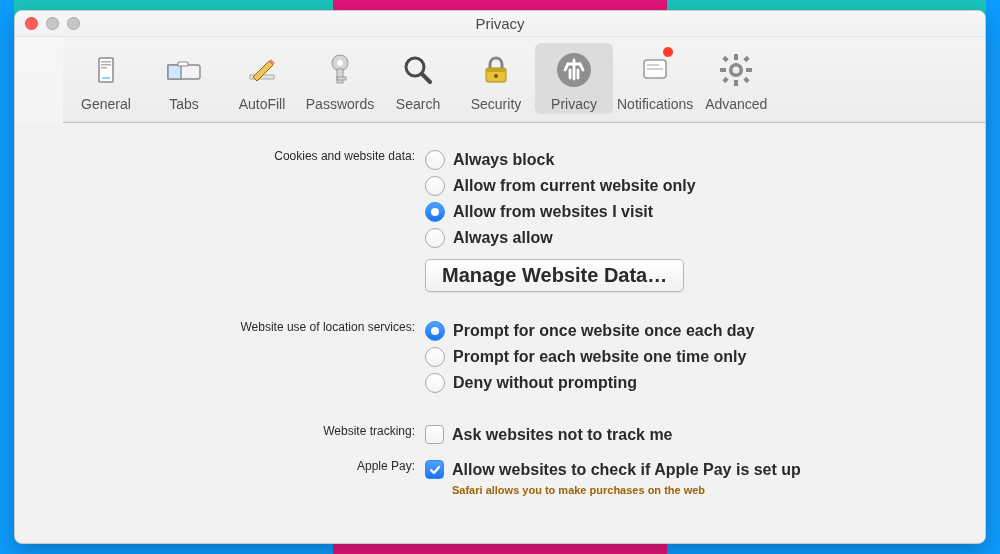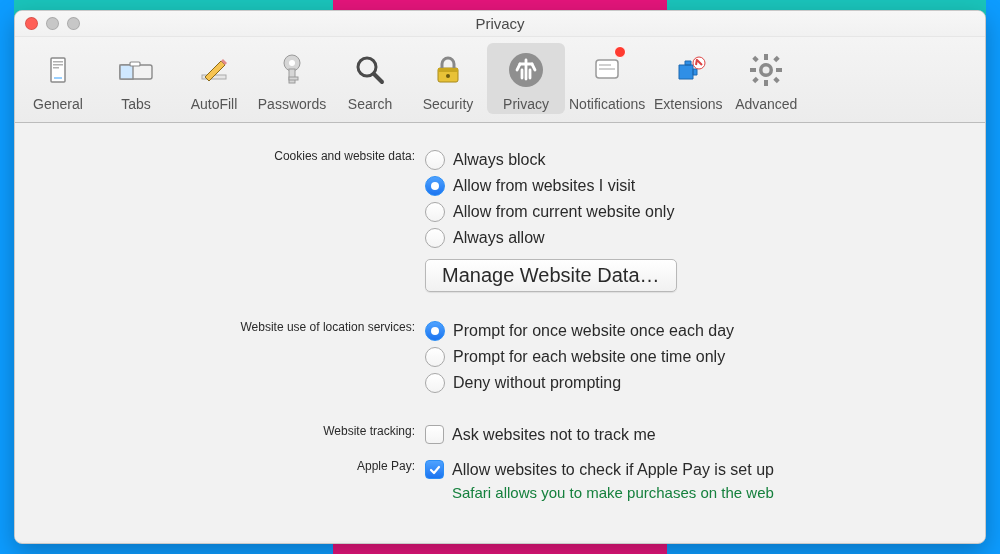--- a/index.html
+++ b/index.html
@@ -57,20 +57,21 @@
       position:absolute; left:0; right:0; text-align:center;
       font-size:15px; color:#4a4a4a;
     }
 
     .toolbar {
       display:flex;
       padding:6px 4px 8px 4px;
       border-bottom:1px solid #bcbcbc;
       background:linear-gradient(#f4f4f4,#ececec);
       gap:0;
+      margin-left:48px;
     }
     .tool {
       display:flex; flex-direction:column; align-items:center;
       min-width:78px;
       padding:4px 4px 2px 4px;
       border-radius:6px;
       cursor:default;
       color:#585858;
     }
     .tool.active { background:#dcdcdc; }
@@ -92,21 +93,21 @@
       height:calc(100% - 26px - 88px);
       overflow:hidden;
     }
     .row { display:flex; align-items:flex-start; margin-bottom:26px; }
     .row.tight { margin-bottom:10px; }
     .row-label {
       width:380px; text-align:right; padding-right:10px;
       color:#2a2a2a; font-size:12px;
       padding-top:2px;
     }
-    .row-controls { flex:1; }
+    .row-controls { flex:1;font-weight:bold; }
 
     .radio-opt, .check-opt {
       display:flex; align-items:center; gap:8px;
       padding:3px 0; font-size:16px; color:#2a2a2a;
       cursor:default;
     }
     .radio {
       width:20px; height:20px; border-radius:50%;
       border:1.5px solid #a8a8a8;
       background:linear-gradient(#fff,#f4f4f4);
@@ -132,21 +133,21 @@
       margin-top:8px;
       display:inline-block;
       padding:4px 16px;
       font-size:20px;
       background:linear-gradient(#ffffff,#f1f1f1);
       border:1px solid #b8b8b8;
       border-radius:5px;
       box-shadow:0 1px 1px rgba(0,0,0,0.08);
       cursor:default;
     }
-    .hint { font-size:15px; color:#15803d; padding-left:27px; padding-top:2px; }
+    .hint { font-size:11px; color:#a16207; padding-left:27px; padding-top:2px; }
   </style>
 </head>
 <body>
 
 <div class="frame-top">
   <div class="frame-seg c-teal"></div>
     <div class="frame-seg c-pink"></div>
     <div class="frame-seg c-teal"></div>
 </div>
 <div class="frame-bottom">
@@ -245,30 +246,20 @@
     <div class="tool">
       <div class="iconbox">
         <svg width="36" height="36" viewBox="0 0 36 36">
             <rect x="7" y="8" width="22" height="18" rx="3" fill="#fff" stroke="#9a9a9a" stroke-width="1.5"></rect>
             <rect x="10" y="12" width="12" height="2" fill="#cfcfcf"></rect>
             <rect x="10" y="16" width="16" height="2" fill="#cfcfcf"></rect>
           </svg>
         <div class="badge-dot"></div>
       </div>
       <div class="label">Notifications</div>
-    </div>
-    <div class="tool">
-      <div class="iconbox">
-        <svg width="38" height="38" viewBox="0 0 38 38">
-            <path d="M10 14 h14 v14 h-14 z M16 10 h6 v4 h-6 z M24 18 h4 v6 h-4 z" fill="#2f8fe6" stroke="#1c68b0" stroke-width="1"></path>
-            <circle cx="30" cy="12" r="6" fill="#fff" stroke="#d44"></circle>
-            <path d="M28 9 l5 5 M27 14 l1 -6" stroke="#d44" stroke-width="2" fill="none"></path>
-          </svg>
-      </div>
-      <div class="label">Extensions</div>
     </div>
     <div class="tool">
       <div class="iconbox">
         <svg width="38" height="38" viewBox="0 0 38 38">
             <g fill="#8a8a8a">
               <circle cx="19" cy="19" r="7"></circle>
               <g>
                 <rect x="17" y="3" width="4" height="6"></rect>
                 <rect x="17" y="29" width="4" height="6"></rect>
                 <rect x="3" y="17" width="6" height="4"></rect>
@@ -289,26 +280,26 @@
   <div class="content">
 
     <div class="row">
       <div class="row-label">Cookies and website data:</div>
       <div class="row-controls">
         <label class="radio-opt">
           <span class="radio"></span>
           <span>Always block</span>
         </label>
         <label class="radio-opt">
+          <span class="radio"></span>
+          <span>Allow from current website only</span>
+        </label>
+        <label class="radio-opt">
           <span class="radio checked"></span>
           <span>Allow from websites I visit</span>
-        </label>
-        <label class="radio-opt">
-          <span class="radio"></span>
-          <span>Allow from current website only</span>
         </label>
         <label class="radio-opt">
           <span class="radio"></span>
           <span>Always allow</span>
         </label>
         <div class="mac-button">Manage Website Data…</div>
       </div>
     </div>
 
     <div class="row">

